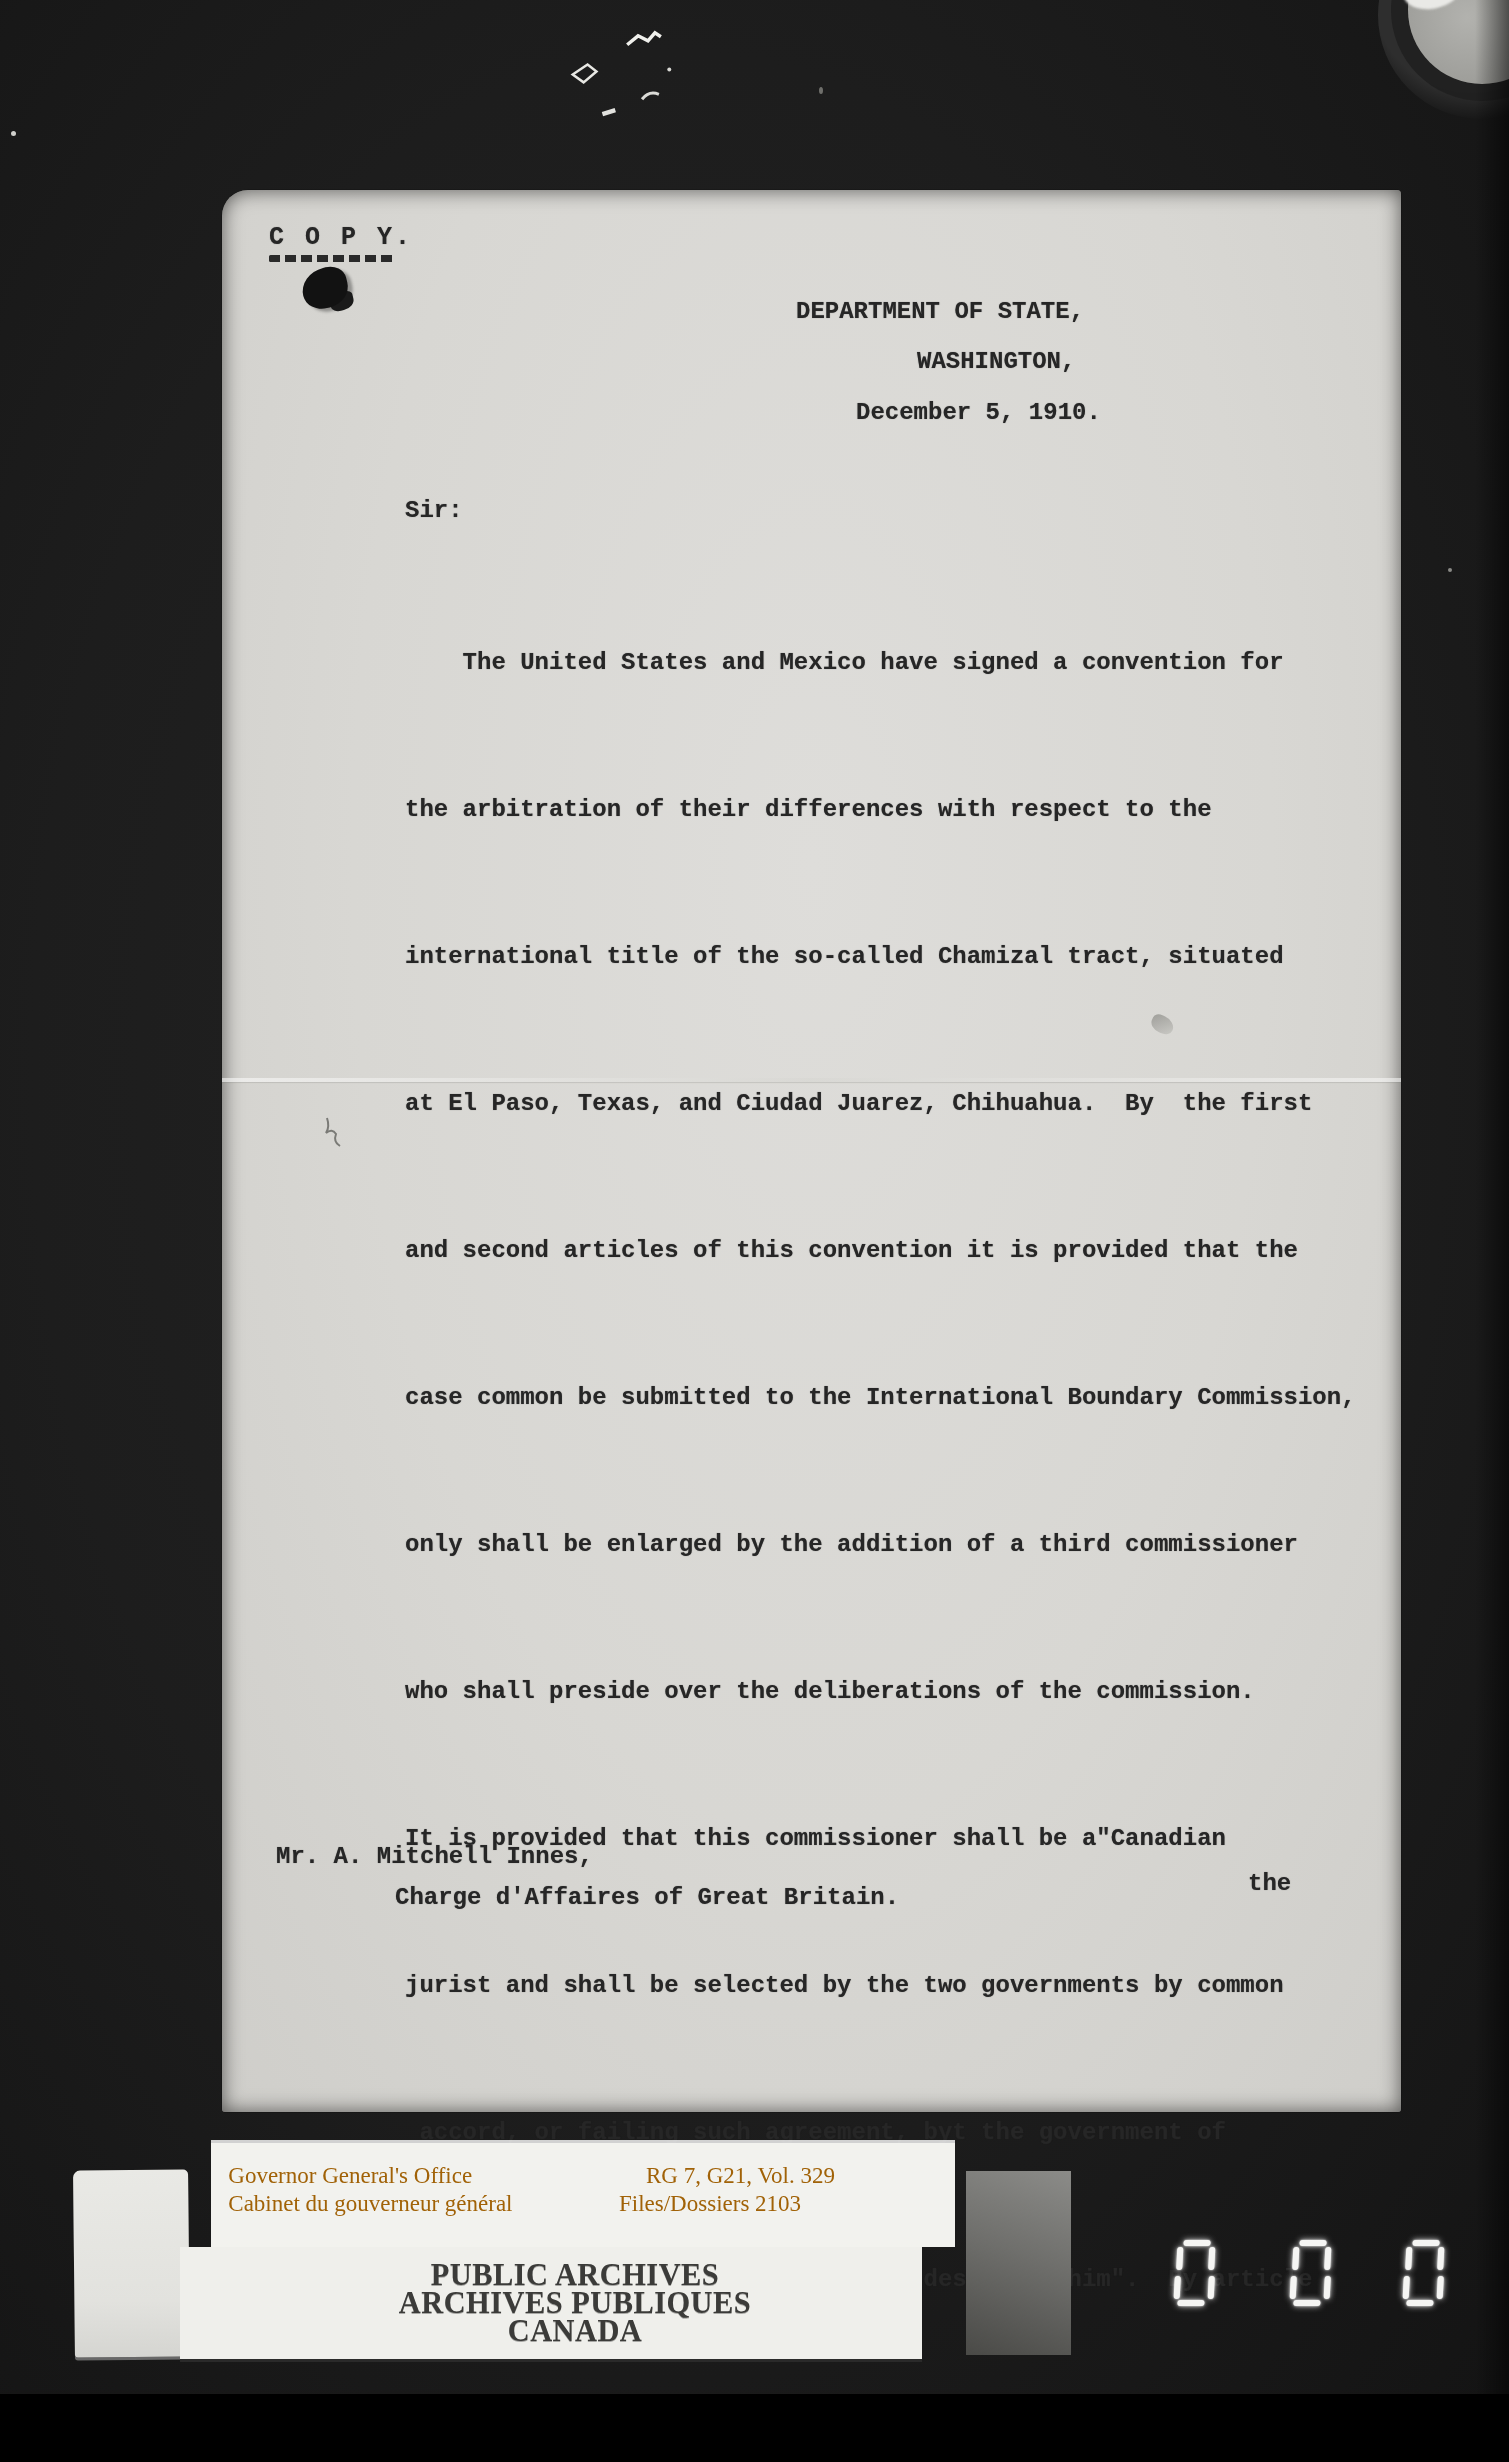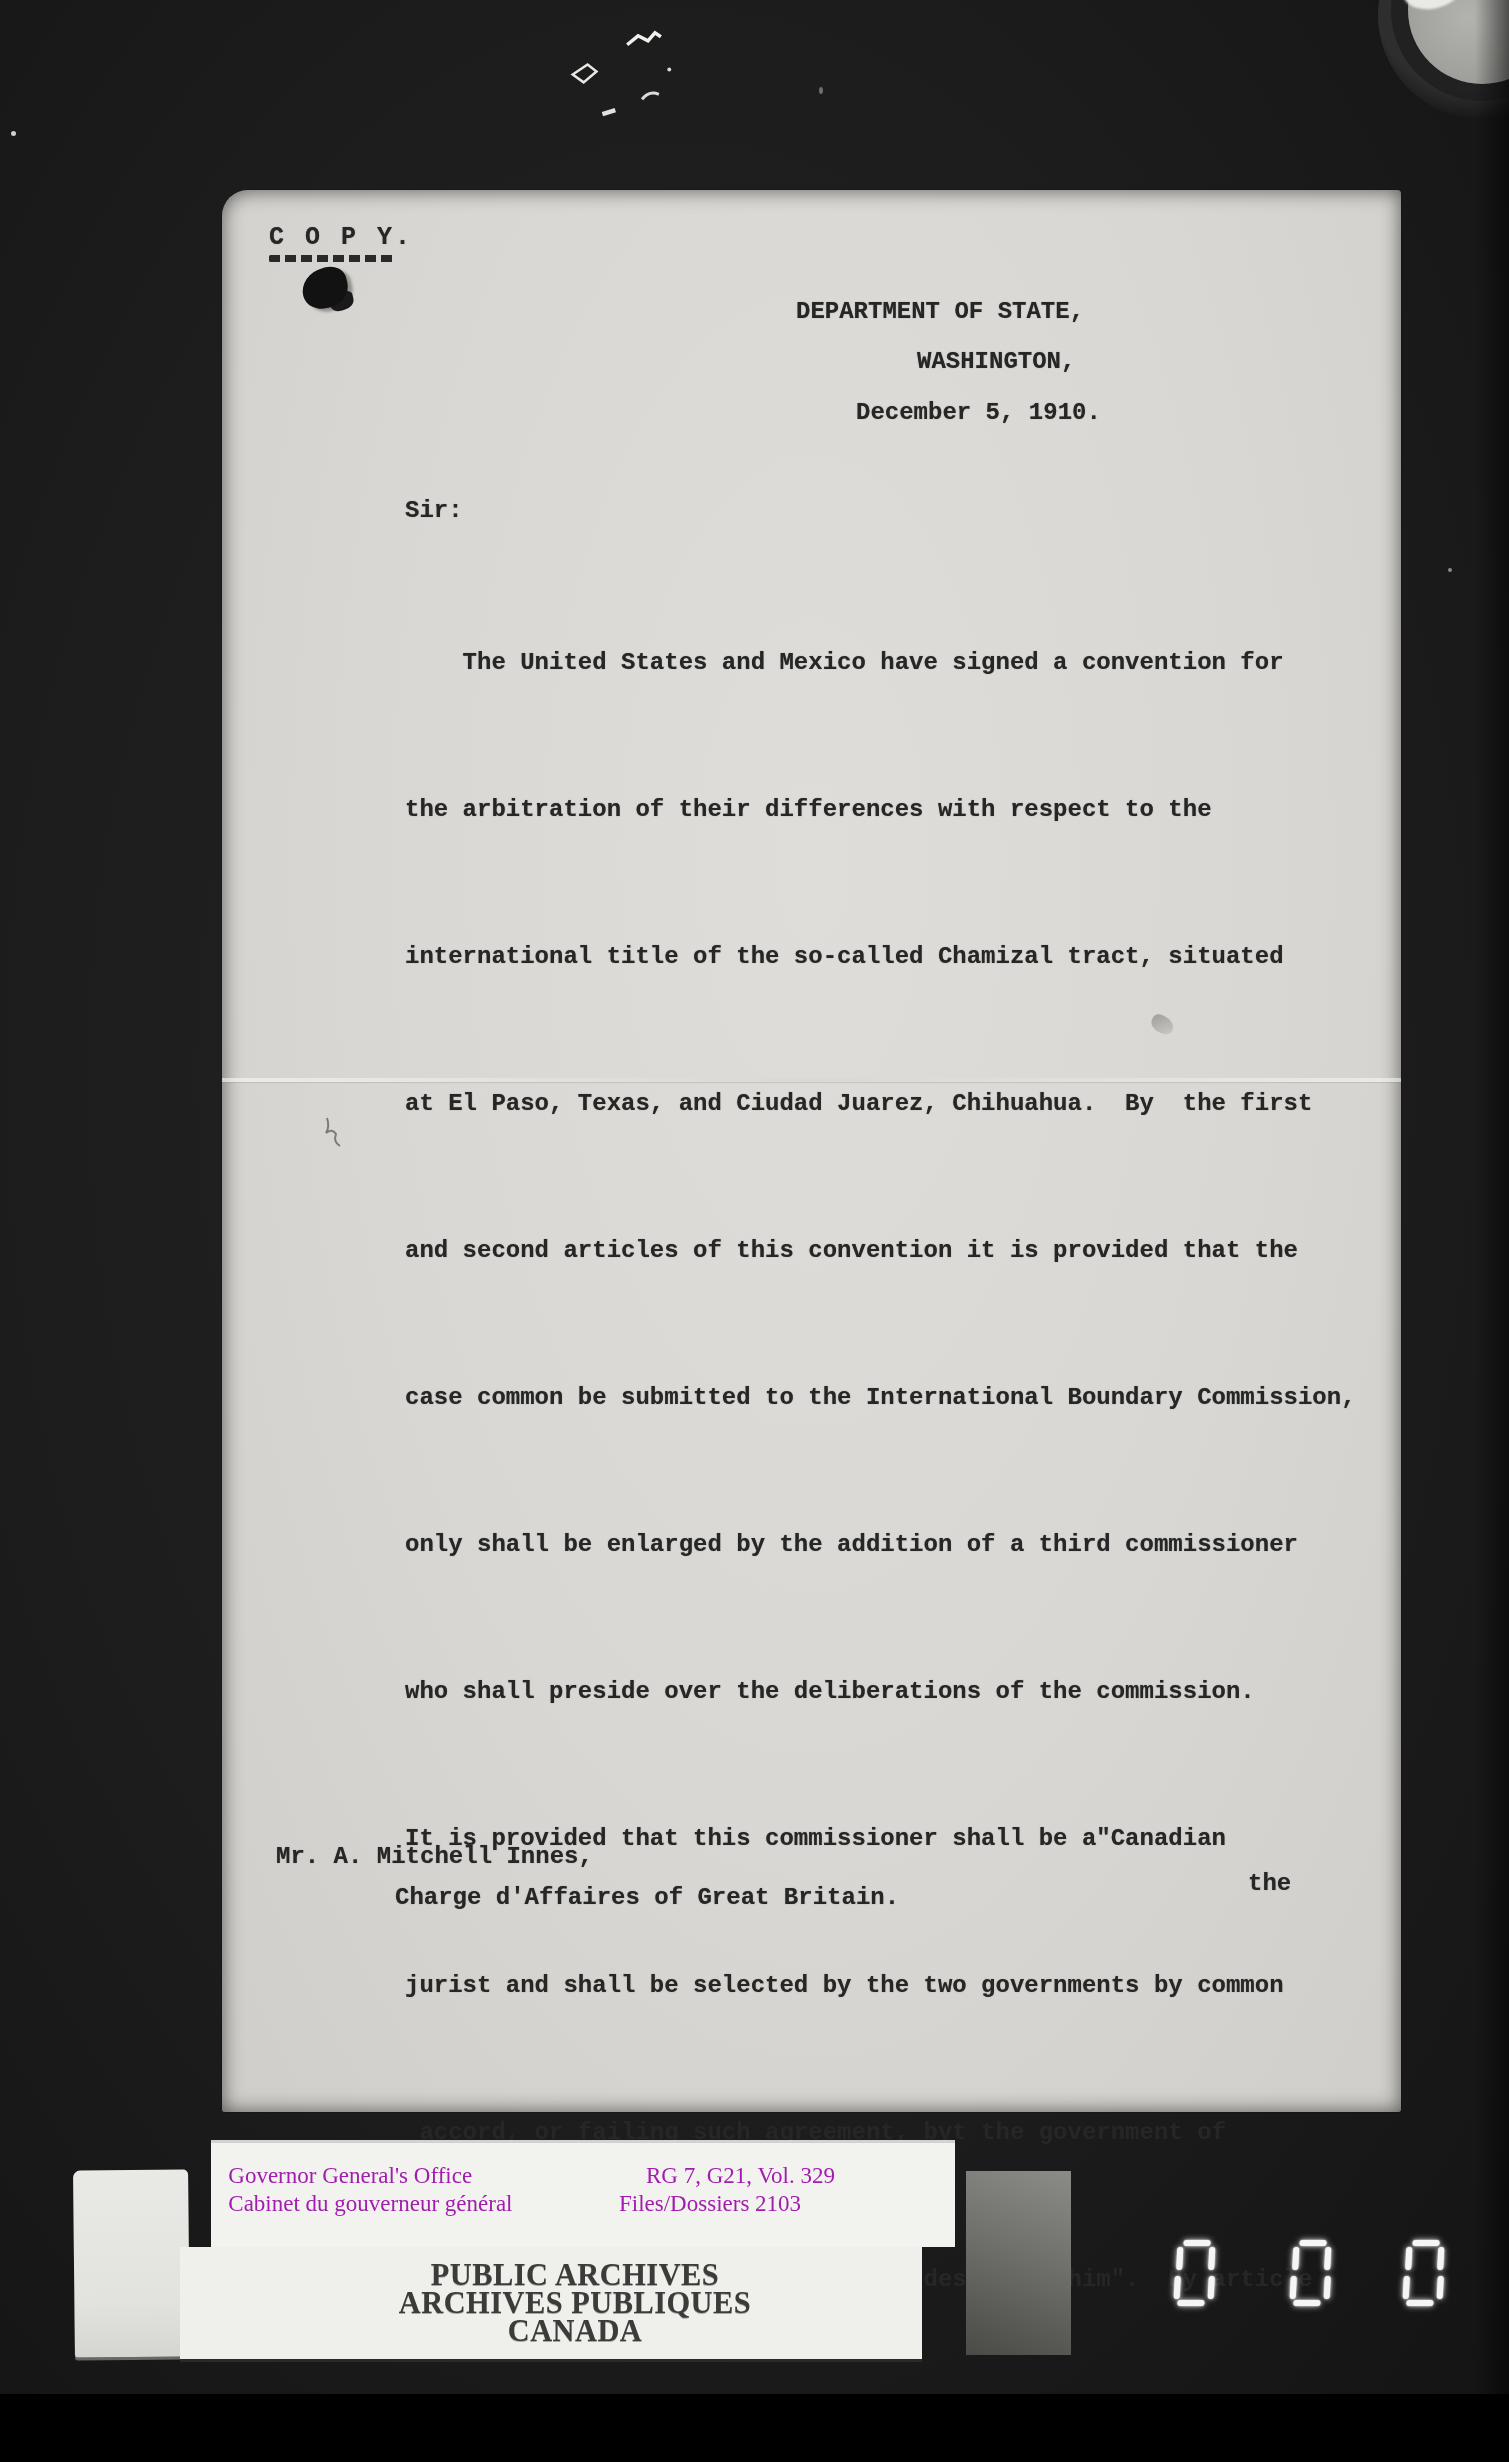--- a/index.html
+++ b/index.html
@@ -56,21 +56,21 @@
     background:linear-gradient(180deg,#e9e9e5 0%,#e2e2de 70%,#d5d5d1 100%);
     border-radius:7px 5px 3px 3px;transform:rotate(-.6deg);
     box-shadow:0 3px 0 rgba(255,255,255,.35);}
   .gov-box{position:absolute;left:211px;top:2143px;width:744px;height:104px;background:#f2f2ee;
     box-shadow:0 -3px 0 rgba(255,255,255,.8);}
   .gov-box .en{position:absolute;left:17.3px;top:21px;}
   .gov-box .fr{position:absolute;left:17.3px;top:49px;}
   .gov-box .rg{position:absolute;left:408px;top:21px;margin-left:27px;}
   .gov-box .fd{position:absolute;left:408px;top:49px;}
   .label-text{font-family:"Liberation Serif","DejaVu Serif",serif;font-size:23px;line-height:1;
-    color:#a21caf;white-space:pre;}
+    color:#a16207;white-space:pre;}
   .gray-block{position:absolute;left:966px;top:2171px;width:105px;height:184px;
     background:linear-gradient(200deg,#8b8b88 0%,#6f6f6c 45%,#4a4a47 100%);}
   .archives-box{position:absolute;left:180px;top:2247px;width:742px;height:112px;background:#efefeb;
     border-bottom:3px solid #2a2a2a;}
   .stamp-lines{position:absolute;left:0;top:13px;width:100%;text-align:center;
     transform:translateX(24px);}
   .stamp-line{font-family:"Liberation Serif","DejaVu Serif",serif;font-weight:700;
     font-size:32px;line-height:28px;color:#3b3b39;letter-spacing:0.5px;
     transform:scaleX(.95);text-shadow:0 0.5px 0 rgba(60,60,58,.4);}
   

